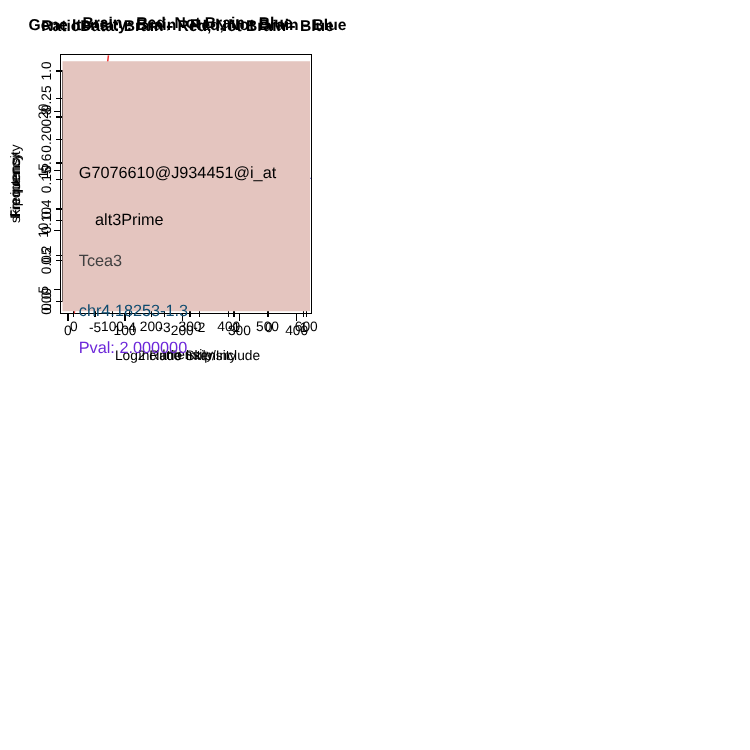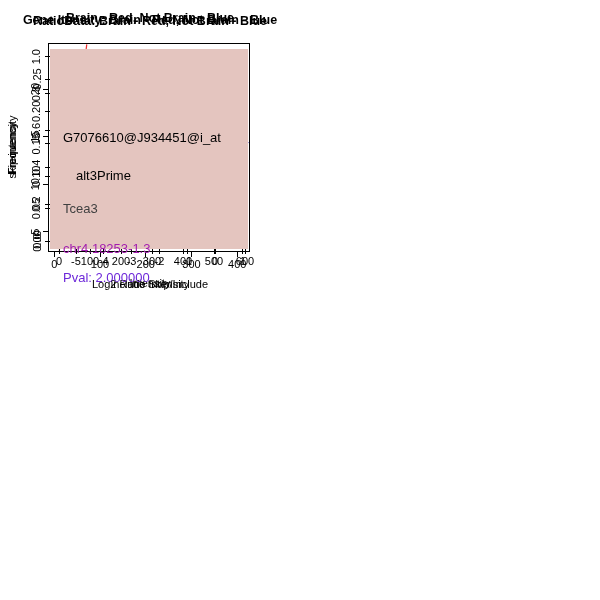--- a/index.html
+++ b/index.html
@@ -233,18 +233,18 @@
           </g>
         </g>
       </svg>
   </div>
 
   <div class="panel" id="p-info">
     <div class="info-box" id="info-box" style="background: rgb(228, 197, 191);">
       <div class="info-line line-0" style="color: rgb(0, 0, 0);">G7076610@J934451@i_at</div>
       <div class="info-line line-1" style="color: rgb(0, 0, 0); margin-left: 13px;">alt3Prime</div>
       <div class="info-line line-2" style="color: #404040;">Tcea3</div>
-      <div class="info-line line-3" style="color: #a21caf;">chr4.18253-1.3</div>
+      <div class="info-line line-3" style="color: #0c4a6e;">chr4.18253-1.3</div>
       <div class="info-line line-4" style="color: #6d28d9;">Pval: 2.000000</div>
     </div>
   </div>
 
 </div>
 
 </body></html>

